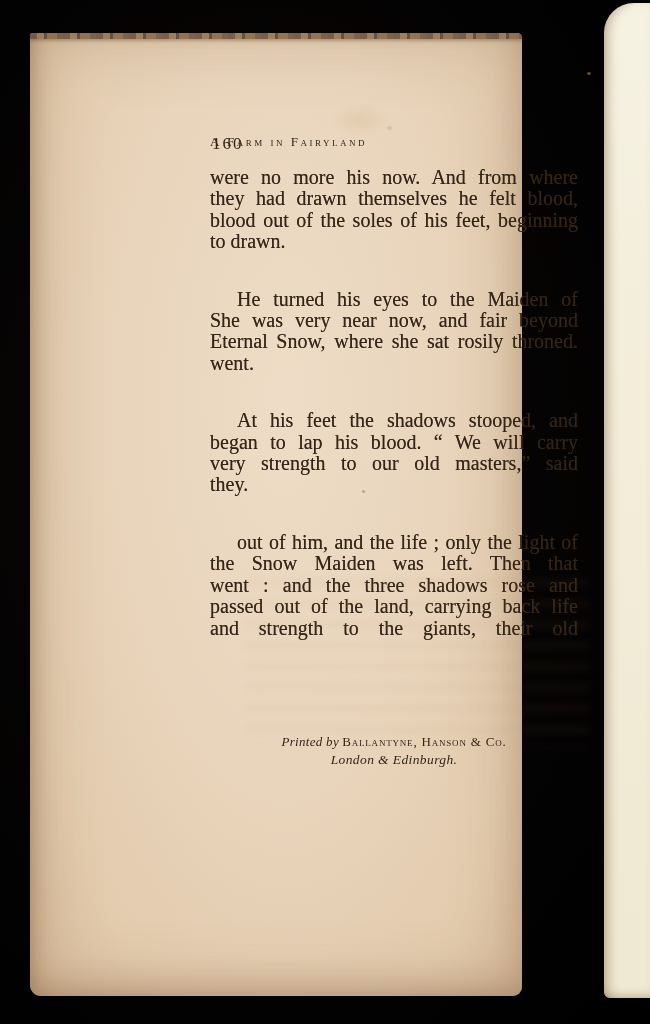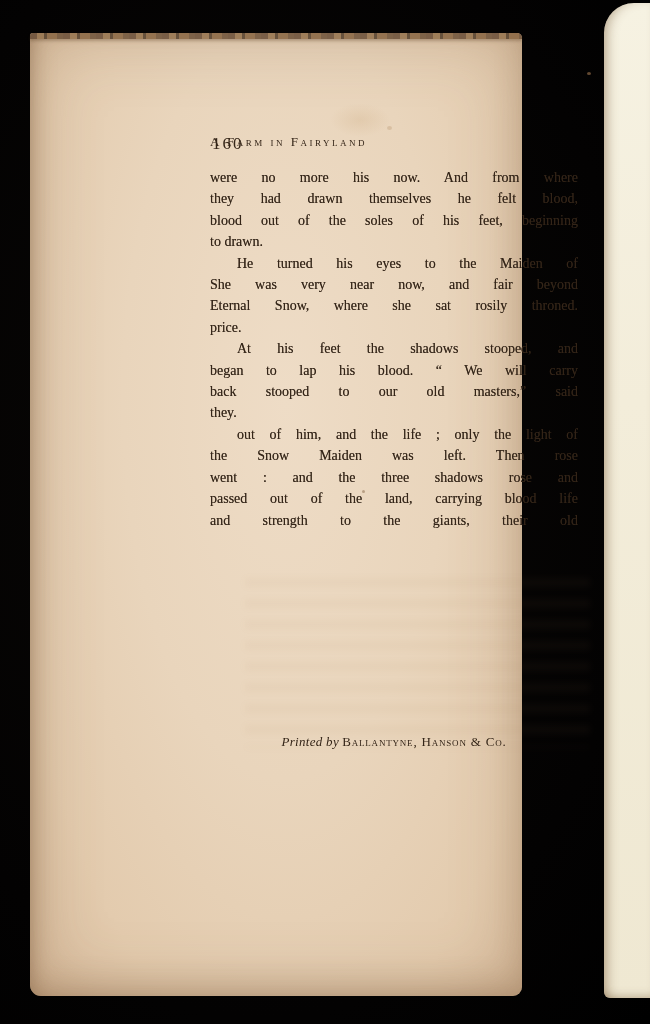--- a/index.html
+++ b/index.html
@@ -38,26 +38,26 @@
     position:absolute;left:2px;top:0;
     font-size:17px;letter-spacing:2px;
   }
   .running-title{
     position:absolute;left:0;top:0;width:100%;text-align:left;
     font-variant:small-caps;font-size:13px;letter-spacing:2.5px;
   }
   .body-text{
     position:absolute;left:180px;top:134px;width:368px;
     color:var(--ink);
-    font-size:14px;line-height:21.4px;
+    font-size:20px;line-height:21.4px;
     text-shadow:0 0 .4px rgba(47,35,24,.65);
   }
   .para .line{text-align:justify;text-align-last:justify;}
   .para .line.last{text-align-last:left;}
-  .para.indent .line:first-child{text-indent:27px;}
+  .para.indent .line:first-child{text-indent:27px;margin-top:36px;}
   
   .ghost{
     position:absolute;left:215px;top:545px;width:345px;height:170px;
     background:repeating-linear-gradient(180deg, rgba(168,128,92,.10) 0 9px, rgba(0,0,0,0) 9px 21px);
     filter:blur(3px);opacity:.55;pointer-events:none;
   }
   .imprint{
     position:absolute;left:180px;top:700px;width:368px;
     text-align:center;color:var(--ink);line-height:17.5px;
   }
@@ -92,39 +92,40 @@
       <div class="para">
         <div class="line">were no more his now.  And from where</div>
         <div class="line">they had drawn themselves he felt blood,</div>
         <div class="line">blood out of the soles of his feet, beginning</div>
         <div class="line last">to drawn.</div>
       </div>
       <div class="para indent">
         <div class="line">He turned his eyes to the Maiden of</div>
         <div class="line">She was very near now, and fair beyond</div>
         <div class="line">Eternal Snow, where she sat rosily throned.</div>
-        <div class="line last">price.</div>
+        <div class="line last">went.</div>
       </div>
       <div class="para indent">
         <div class="line">At his feet the shadows stooped, and</div>
         <div class="line">began to lap his blood.  “ We will carry</div>
-        <div class="line">back stooped to our old masters,” said</div>
+        <div class="line">very strength to our old masters,” said</div>
         <div class="line last">they.</div>
       </div>
       <div class="para indent">
         <div class="line">out of him, and the life ; only the light of</div>
-        <div class="line">the Snow Maiden was left.  Then rose</div>
+        <div class="line">the Snow Maiden was left.  Then that</div>
         <div class="line">went : and the three shadows rose and</div>
-        <div class="line">passed out of the land, carrying blood life</div>
+        <div class="line">passed out of the land, carrying back life</div>
         <div class="line">and strength to the giants, their old</div>
       </div>
     </div>
 
   <div class="ghost"></div>
 
   <div class="imprint">
     <div class="line1"><span class="printed-by">Printed by</span> <span class="printer">Ballantyne, Hanson &amp; Co.</span></div>
+    <div class="line2">London &amp; Edinburgh.</div>
   </div>
 
   <div class="speck s1"></div>
   <div class="speck s2"></div>
   <div class="speck s3"></div>
 </div>
 
 </body></html>

